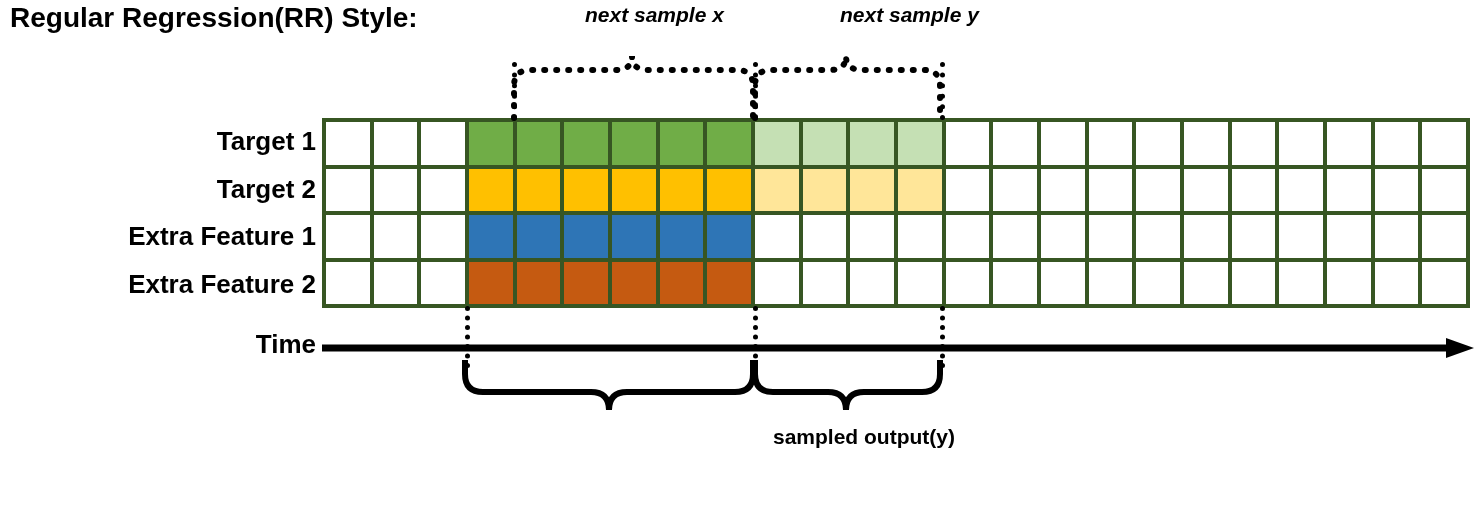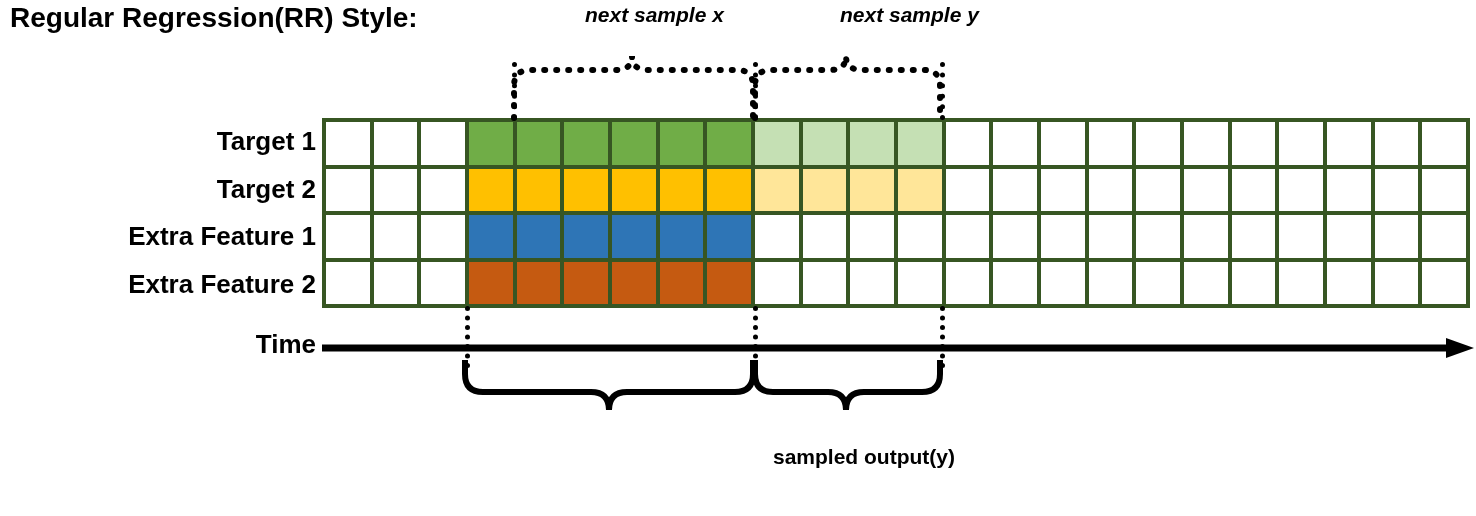--- a/index.html
+++ b/index.html
@@ -117,21 +117,21 @@
 
   .bottom-caption {
     position: absolute;
     font-size: 21px;
     font-weight: bold;
     line-height: 25px;
     white-space: nowrap;
     top: 424px;
   }
   #cap-in  { left: 508px; }
-  #cap-out { left: 773px; margin-top: 20px; }
+  #cap-out { left: 773px; }
 
   svg { overflow: visible; }
 </style>
 </head>
 <body>
 
 <div id="title">Regular Regression(RR) Style:</div>
 
 <div class="row-label" id="lbl-r0">Target 1</div>
 <div class="row-label" id="lbl-r1">Target 2</div>

